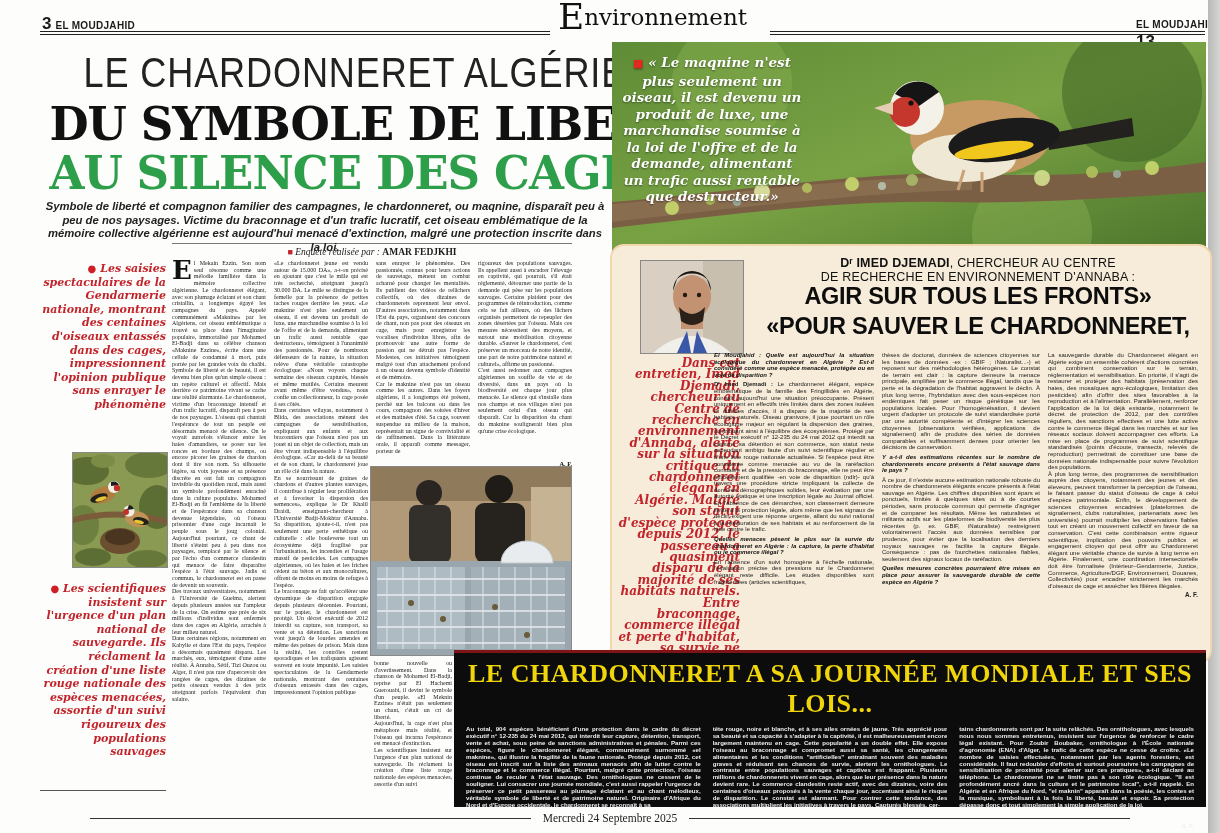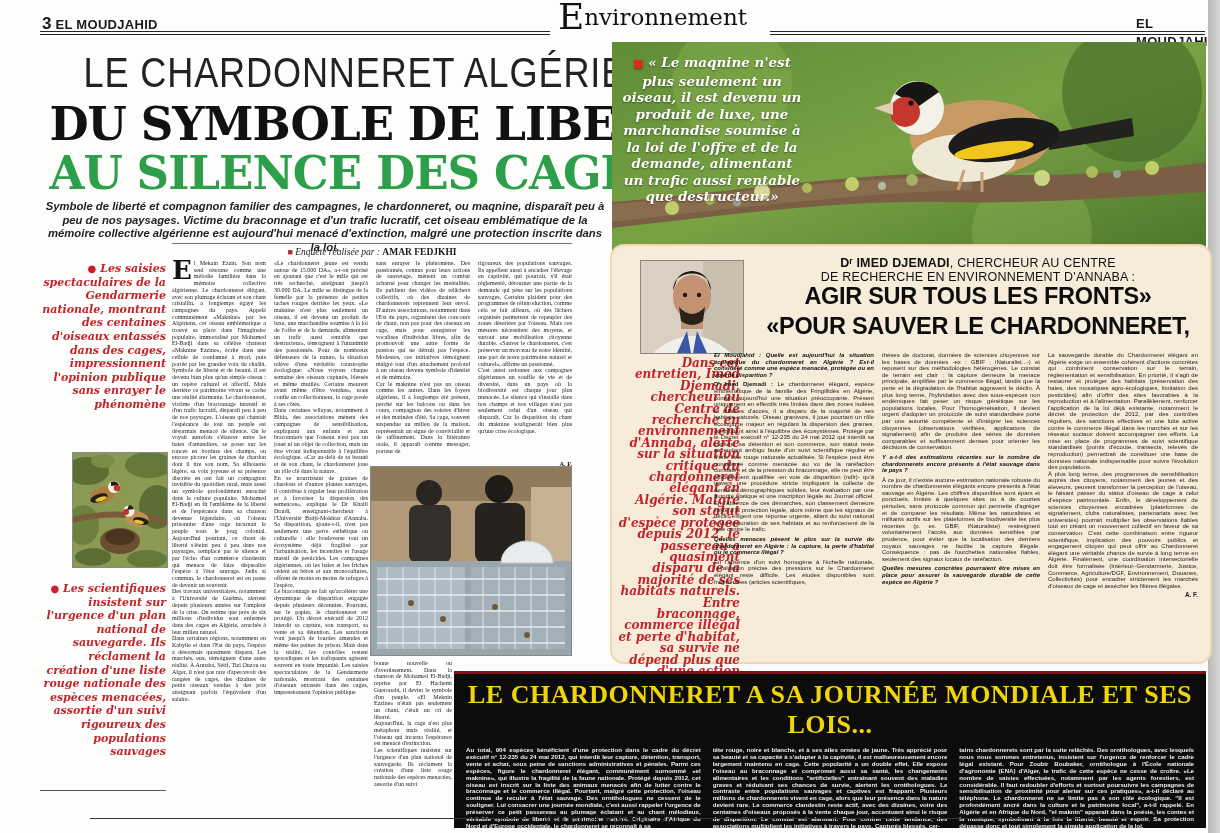--- a/index.html
+++ b/index.html
@@ -2,21 +2,21 @@
 <html lang="fr"><head>
 <meta charset="utf-8">
 <style>
   html,body{margin:0;padding:0;background:#e8e8e6;}
   .page{position:relative;width:1220px;height:833px;background:#fdfdfb;overflow:hidden;
         font-family:"Liberation Serif",serif;color:#1a1a1a;}
   .abs{position:absolute;}
   
   .hdr-brand{font-family:"Liberation Sans",sans-serif;font-weight:700;}
   .folio{font-size:17px;}
-  .brand{font-size:13px;letter-spacing:.3px;}
+  .brand{font-size:10px;letter-spacing:.3px;}
   .hdr-rule{border-top:1.6px solid #222;border-bottom:1px solid #222;height:2px;}
   .section-title{font-family:"DejaVu Serif",serif;font-size:23px;color:#111;}
   .section-title .bigE{font-size:36px;line-height:20px;vertical-align:-4px;}
   
   .kicker{font-family:"Liberation Sans",sans-serif;font-size:43px;font-weight:400;color:#222;
           letter-spacing:1px;transform:scaleX(.84);transform-origin:center;white-space:nowrap;text-align:center;}
   .bigtitle{font-family:"DejaVu Serif",serif;font-weight:700;font-size:47px;letter-spacing:-1px;
             text-align:center;white-space:nowrap;transform:scaleX(.96);transform-origin:center;}
   .standfirst{font-family:"Liberation Sans",sans-serif;font-style:italic;font-weight:700;
               font-size:11.3px;line-height:13.5px;text-align:center;color:#222;}
@@ -49,21 +49,21 @@
   .iv-headline{font-family:"Liberation Sans",sans-serif;font-weight:700;font-size:23.5px;
                line-height:25px;text-align:center;color:#0d0d0d;letter-spacing:-.3px;}
   .iv-col{font-family:"Liberation Sans",sans-serif;font-size:6px;line-height:6.6px;
           text-align:justify;overflow:hidden;color:#222;}
   .iv-col p{margin:0 0 3px;white-space:pre-line;}
   .iv-col .q{font-weight:700;font-style:italic;color:#111;}
   .iv-col .b{font-weight:700;}
   .iv-sig{font-weight:700;text-align:right;font-size:6.3px;}
   .photo-frame{border:1px solid #888;}
   
-  .bbox{background:#0c0c0c;border-top:3px solid #7e1416;margin-top:21px;}
+  .bbox{background:#0c0c0c;border-top:3px solid #7e1416;}
   .bbox-title{font-family:"Liberation Serif",serif;font-weight:700;color:#f0d50a;
               font-size:26px;text-align:center;letter-spacing:.5px;}
   .bcol{font-family:"Liberation Sans",sans-serif;font-weight:700;color:#efefef;
         font-size:6.1px;line-height:6.9px;text-align:justify;overflow:hidden;white-space:pre-line;}
   
   .footer{display:flex;align-items:center;gap:12px;}
   .frule{flex:1;border-top:1.3px solid #333;height:0;}
   .fdate{font-family:"Liberation Serif",serif;font-size:11.5px;color:#222;white-space:nowrap;}
   .edge{background:linear-gradient(to right,#b9b9b7,#d6d6d4);}
 </style>

